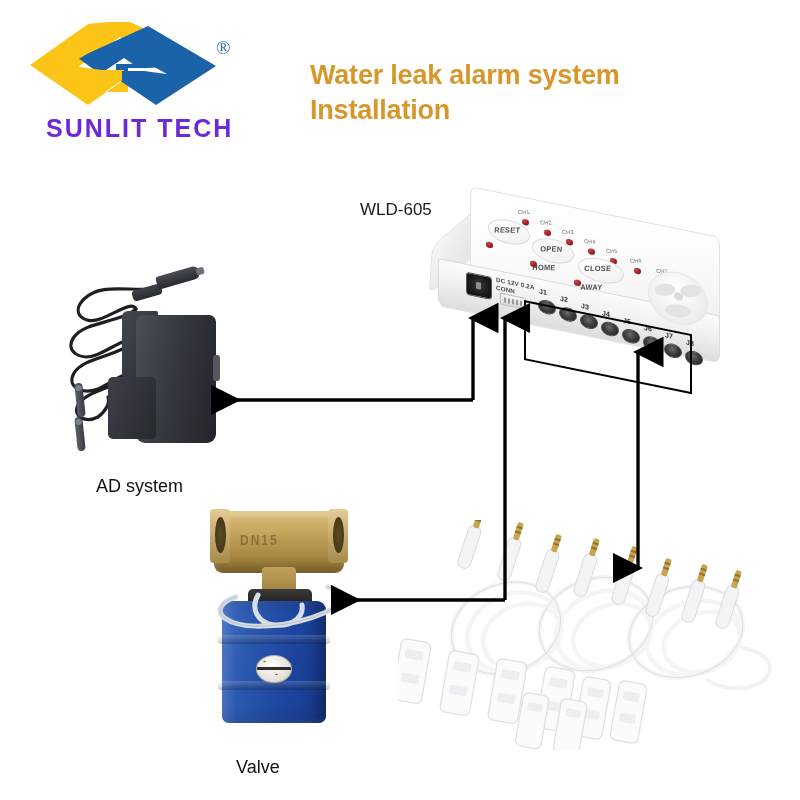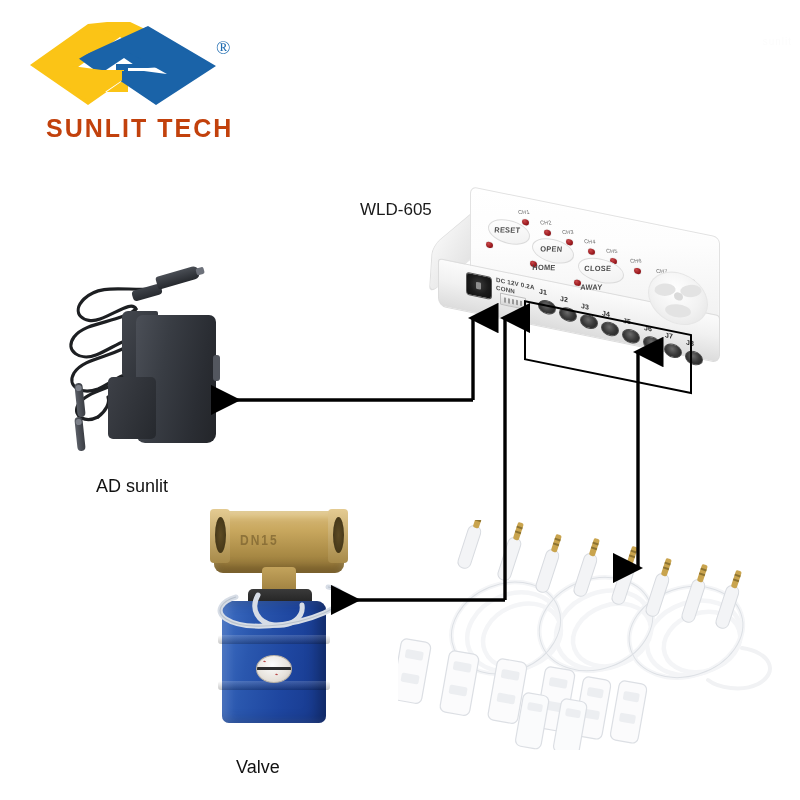--- a/index.html
+++ b/index.html
@@ -22,21 +22,21 @@
   
   #logo-block { position: absolute; left: 28px; top: 22px; width: 220px; height: 125px; }
   #logo-mark { position: absolute; left: 0; top: 0; width: 190px; height: 85px; }
   #logo-reg {
     position: absolute; left: 188px; top: 16px;
     font-size: 19px; color: #1d6bb0; font-family: "Liberation Serif", serif;
     line-height: 1;
   }
   #logo-wordmark {
     position: absolute; left: 18px; top: 92px;
-    font-size: 25px; font-weight: bold; color: #c2410c;
+    font-size: 25px; font-weight: bold; color: #6d28d9;
     letter-spacing: 2.0px; font-family: "Liberation Sans", sans-serif;
     white-space: nowrap;
   }
 
   
   #title {
     position: absolute; left: 310px; top: 58px;
     width: 420px;
     font-size: 27px; font-weight: bold;
     color: #d8972a;
@@ -285,20 +285,24 @@
       <path d="M120 4 L188 44 L128 83 L88 56 L88 42 L112 42 L140 60 L140 66 L96 36 L72 52 L50 36 Z" fill="#1a63a8"></path>
       <path d="M122 15 L168 44 L128 70 L100 52 L100 46 L120 46 L150 44 L120 26 Z" fill="#ffffff"></path>
 
       <path d="M62 4 L6 43 L62 80 L96 57 L96 48 L74 48 L44 44 L44 41 L92 12 Z" fill="#fbc416"></path>
       <path d="M118 5 L184 44 L126 81 L94 58 L94 49 L116 49 L146 53 L146 56 L98 29 Z" fill="#1a63a8"></path>
     </svg>
     <div id="logo-reg">®</div>
     <div id="logo-wordmark">SUNLIT TECH</div>
   </div>
 
+  <div id="title">
+    <span>Water leak alarm system</span>
+    <span class="l2">Installation</span>
+  </div>
 
   <div id="watermark">sunlit</div>
 
   <div id="model-label">WLD-605</div>
 
   <div id="panel">
     <div class="pnl-side"></div>
     <div class="pnl-top"></div>
     <div class="pnl-front"></div>
 
@@ -566,16 +570,16 @@
     <g stroke="#000" stroke-width="3.4" fill="none">
       <path d="M505 600 L505 318" marker-end="url(#ah-up)"></path>
       <path d="M505 600 L356 600" marker-end="url(#ah-left)"></path>
     </g>
 
     <g stroke="#000" stroke-width="3.4" fill="none">
       <path d="M638 568 L638 352" marker-end="url(#ah-up)" marker-start="url(#ah-down)"></path>
     </g>
   </svg>
 
-  <div class="caption" id="cap-adapter">AD sunlit</div>
+  <div class="caption" id="cap-adapter">AD system</div>
   <div class="caption" id="cap-valve">Valve</div>
 
 </div>
 
 </body></html>

